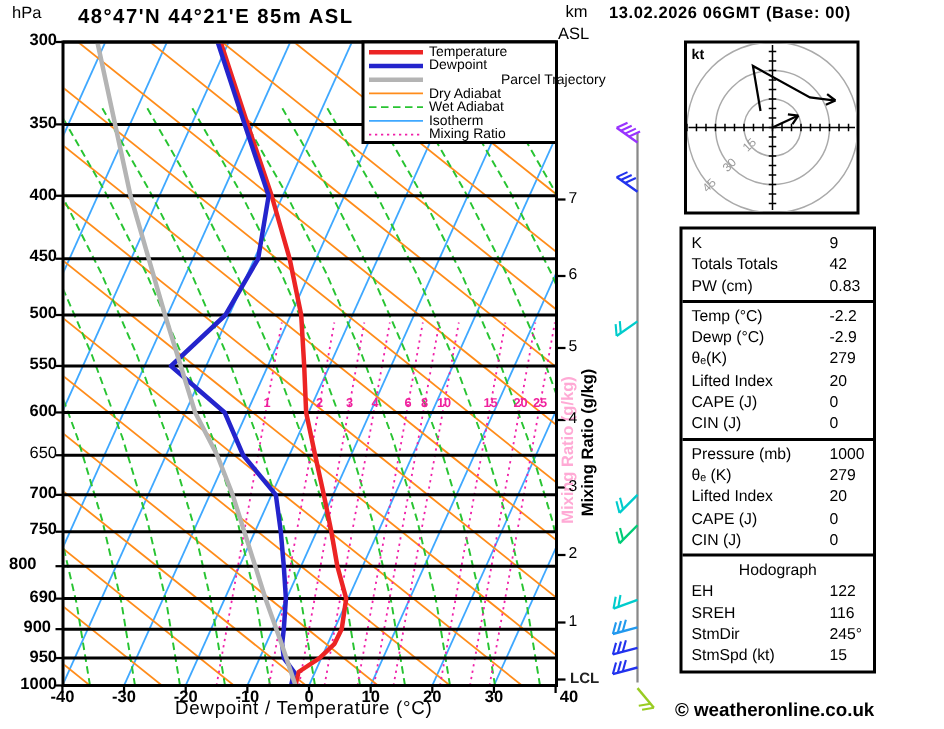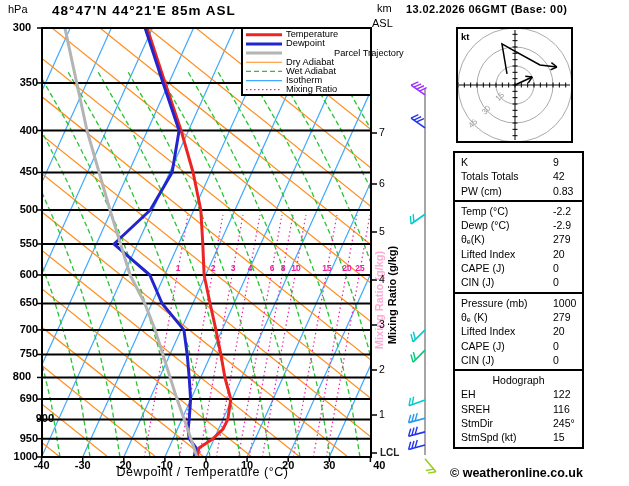--- a/index.html
+++ b/index.html
@@ -313,33 +313,33 @@
       <div class="tgroup">
         <div class="thead">Hodograph</div>
         <div class="trow"><span>EH</span><span class="tval">122</span></div>
         <div class="trow"><span>SREH</span><span class="tval">116</span></div>
         <div class="trow"><span>StmDir</span><span class="tval">245°</span></div>
         <div class="trow"><span>StmSpd (kt)</span><span class="tval">15</span></div>
       </div>
     </div>
 
   <div class="lbl bold" style="left:450px;top:466px;font-size:12.5px;">© weatheronline.co.uk</div>
-<div class="lbl" style="left: 6px; top: 21px; width: 32px; text-align: center; font-size: 11px; font-weight: bold;">300</div>
+<div class="lbl" style="left: 6px; top: 21px; width: 32px; text-align: right; font-size: 11px; font-weight: bold;">300</div>
     <div class="lbl" style="left: 6px; top: 75.9239px; width: 32px; text-align: right; font-size: 11px; font-weight: bold;">350</div>
     <div class="lbl" style="left: 6px; top: 123.501px; width: 32px; text-align: right; font-size: 11px; font-weight: bold;">400</div>
     <div class="lbl" style="left: 6px; top: 165.467px; width: 32px; text-align: right; font-size: 11px; font-weight: bold;">450</div>
     <div class="lbl" style="left: 6px; top: 203.007px; width: 32px; text-align: right; font-size: 11px; font-weight: bold;">500</div>
     <div class="lbl" style="left: 6px; top: 236.966px; width: 32px; text-align: right; font-size: 11px; font-weight: bold;">550</div>
     <div class="lbl" style="left: 6px; top: 267.968px; width: 32px; text-align: right; font-size: 11px; font-weight: bold;">600</div>
-    <div class="lbl" style="left: 6px; top: 296.488px; width: 32px; text-align: right; font-size: 11px; font-weight: bold;">650</div>
+    <div class="lbl" style="left: 6px; top: 296.488px; width: 32px; text-align: right; font-size: 11px; font-weight: normal;">650</div>
     <div class="lbl" style="left: 6px; top: 322.892px; width: 32px; text-align: right; font-size: 11px; font-weight: bold;">700</div>
     <div class="lbl" style="left: 6px; top: 347.474px; width: 32px; text-align: right; font-size: 11px; font-weight: bold;">750</div>
-    <div class="lbl" style="left: 6px; top: 370.469px; width: 32px; text-align: center; font-size: 11px; font-weight: bold;">800</div>
+    <div class="lbl" style="left: 6px; top: 370.469px; width: 32px; text-align: left; font-size: 11px; font-weight: bold;">800</div>
     <div class="lbl" style="left: 6px; top: 392.07px; width: 32px; text-align: right; font-size: 11px; font-weight: bold;">690</div>
-    <div class="lbl" style="left: 22px; top: 412.436px; width: 32px; text-align: right; font-size: 11px; font-weight: bold;">900</div>
+    <div class="lbl" style="left: 2px; top: 412.436px; width: 32px; text-align: right; font-size: 11px; font-weight: bold;">900</div>
     <div class="lbl" style="left: 6px; top: 431.7px; width: 32px; text-align: right; font-size: 11px; font-weight: bold;">950</div>
     <div class="lbl" style="left: 6px; top: 449.976px; width: 32px; text-align: right; font-size: 11px; font-weight: bold;">1000</div>
     <div class="lbl" style="left: 26.6px; top: 459px; width: 30px; text-align: center; font-size: 11px; font-weight: bold;">-40</div>
     <div class="lbl" style="left: 67.7px; top: 459px; width: 30px; text-align: center; font-size: 11px; font-weight: bold;">-30</div>
     <div class="lbl" style="left: 108.8px; top: 459px; width: 30px; text-align: center; font-size: 11px; font-weight: bold;">-20</div>
     <div class="lbl" style="left: 149.9px; top: 459px; width: 30px; text-align: center; font-size: 11px; font-weight: bold;">-10</div>
     <div class="lbl" style="left: 191px; top: 459px; width: 30px; text-align: center; font-size: 11px; font-weight: bold;">0</div>
     <div class="lbl" style="left: 232.1px; top: 459px; width: 30px; text-align: center; font-size: 11px; font-weight: bold;">10</div>
     <div class="lbl" style="left: 273.2px; top: 459px; width: 30px; text-align: center; font-size: 11px; font-weight: bold;">20</div>
     <div class="lbl" style="left: 314.3px; top: 459px; width: 30px; text-align: center; font-size: 11px; font-weight: bold;">30</div>

